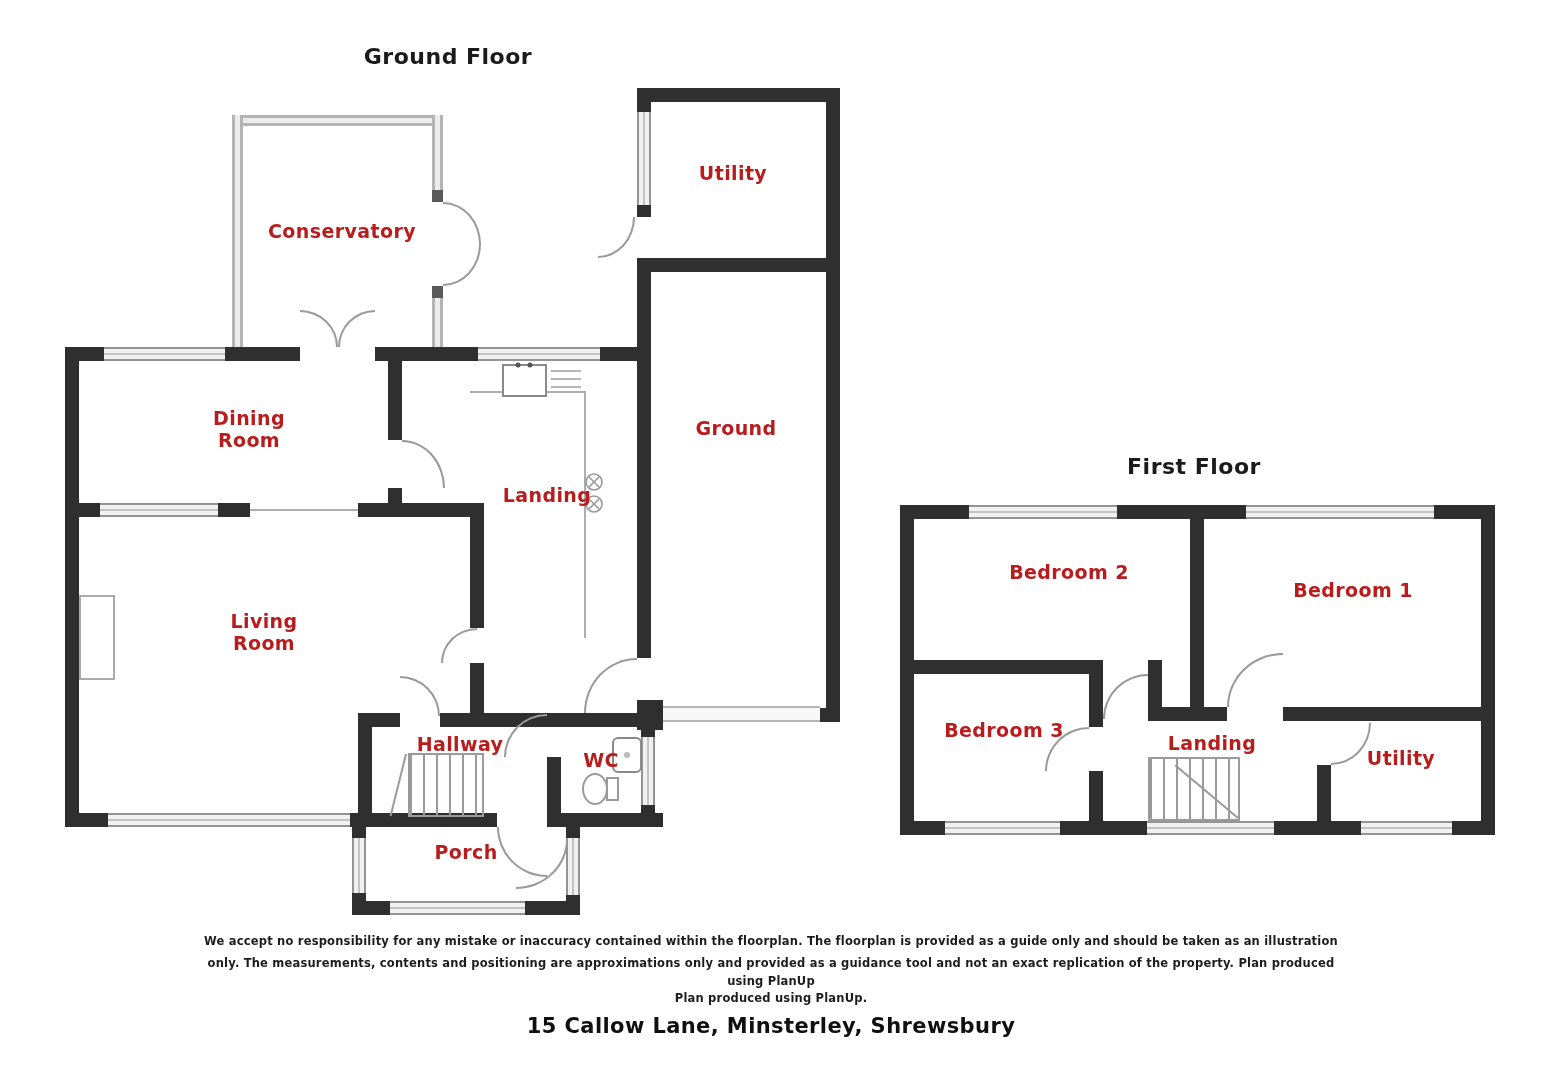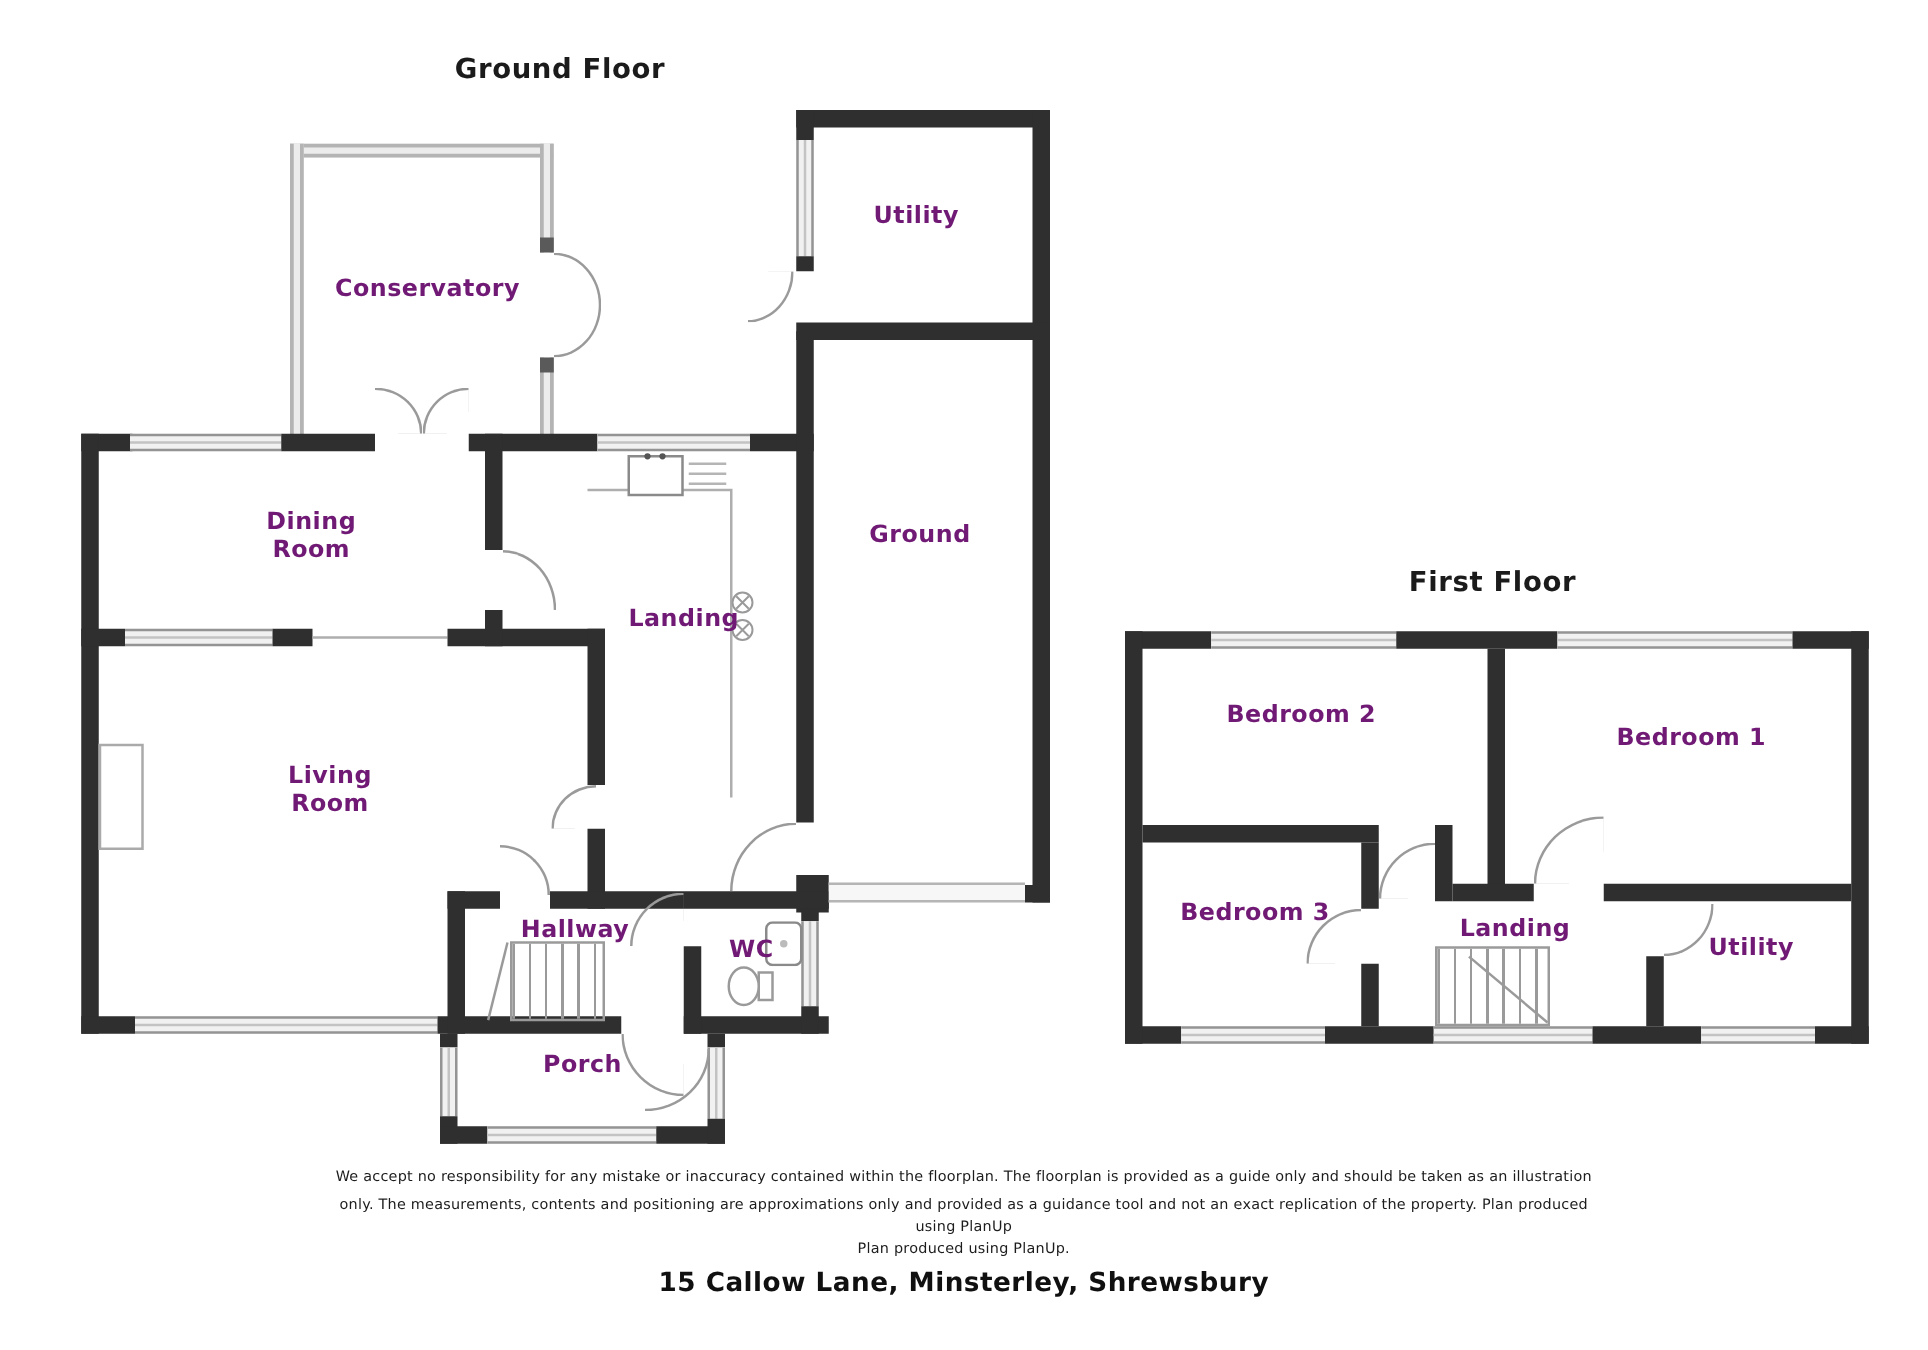--- a/index.html
+++ b/index.html
@@ -20,23 +20,23 @@
   .arc.tl{border-top-width:2px;border-left-width:2px;border-top-left-radius:100% 100%}
   .arc.tr{border-top-width:2px;border-right-width:2px;border-top-right-radius:100% 100%}
   .arc.bl{border-bottom-width:2px;border-left-width:2px;border-bottom-left-radius:100% 100%}
   .arc.br{border-bottom-width:2px;border-right-width:2px;border-bottom-right-radius:100% 100%}
   .stairs{position:absolute;border:2px solid #9a9a9a;background:repeating-linear-gradient(90deg,#9a9a9a 0 2px,transparent 2px 13px)}
   .dline{position:absolute;height:2px;background:#9a9a9a;transform-origin:0 50%}
   .thin{position:absolute;background:#aeaeae}
   .fixture{position:absolute}
   .garage-door{position:absolute;background:#f7f7f7;border-top:2px solid #b5b5b5;border-bottom:2px solid #b5b5b5}
   .fireplace{position:absolute;background:#fff;border:2px solid #aaa}
-  .lbl{position:absolute;transform:translate(-50%,-50%);font-weight:700;font-size:19px;color:#701a75;letter-spacing:.4px;white-space:pre-line;text-align:center;line-height:1.18}
+  .lbl{position:absolute;transform:translate(-50%,-50%);font-weight:700;font-size:19px;color:#b91c1c;letter-spacing:.4px;white-space:pre-line;text-align:center;line-height:1.18}
   .title{position:absolute;transform:translate(-50%,-50%);font-weight:700;font-size:22px;color:#1b1b1b;letter-spacing:.5px;white-space:nowrap}
-  .note{position:absolute;left:0;width:100%;text-align:center;font-weight:400;font-size:11.5px;color:#1c1c1c;letter-spacing:.2px}
+  .note{position:absolute;left:0;width:100%;text-align:center;font-weight:700;font-size:11.5px;color:#1c1c1c;letter-spacing:.2px}
   .addr{position:absolute;left:0;width:100%;text-align:center;font-weight:700;font-size:21px;color:#101010;letter-spacing:.4px}
 </style>
 </head>
 <body>
 
 <div id="canvas">
 
   <section>
     <div class="title" style="left:448px;top:56px">Ground Floor</div>
 
@@ -194,21 +194,21 @@
     <div class="w" style="left:1317px;top:765px;width:14px;height:56px"></div>
 
     <div class="arc tl" style="left:1103px;top:674px;width:45px;height:45px"></div>
     <div class="arc tl" style="left:1045px;top:727px;width:44px;height:44px"></div>
     <div class="arc tl" style="left:1227px;top:653px;width:56px;height:54px"></div>
     <div class="arc br" style="left:1331px;top:723px;width:40px;height:42px"></div>
 
     <div class="stairs" style="left:1148px;top:757px;width:92px;height:64px"></div>
     <div class="dline" style="left:1238px;top:817px;width:82px;transform:rotate(220deg)"></div>
 
-    <div class="lbl" style="left:1041px;top:572px">Bedroom 2</div>
+    <div class="lbl" style="left:1069px;top:572px">Bedroom 2</div>
     <div class="lbl" style="left:1353px;top:590px">Bedroom 1</div>
     <div class="lbl" style="left:1004px;top:730px">Bedroom 3</div>
     <div class="lbl" style="left:1212px;top:743px">Landing</div>
     <div class="lbl" style="left:1401px;top:758px">Utility</div>
   </section>
 
   <section>
     <div class="note" style="top:934px">We accept no responsibility for any mistake or inaccuracy contained within the floorplan. The floorplan is provided as a guide only and should be taken as an illustration</div>
     <div class="note" style="top:956px">only. The measurements, contents and positioning are approximations only and provided as a guidance tool and not an exact replication of the property. Plan produced</div>
     <div class="note" style="top:991px">Plan produced using PlanUp.</div>

